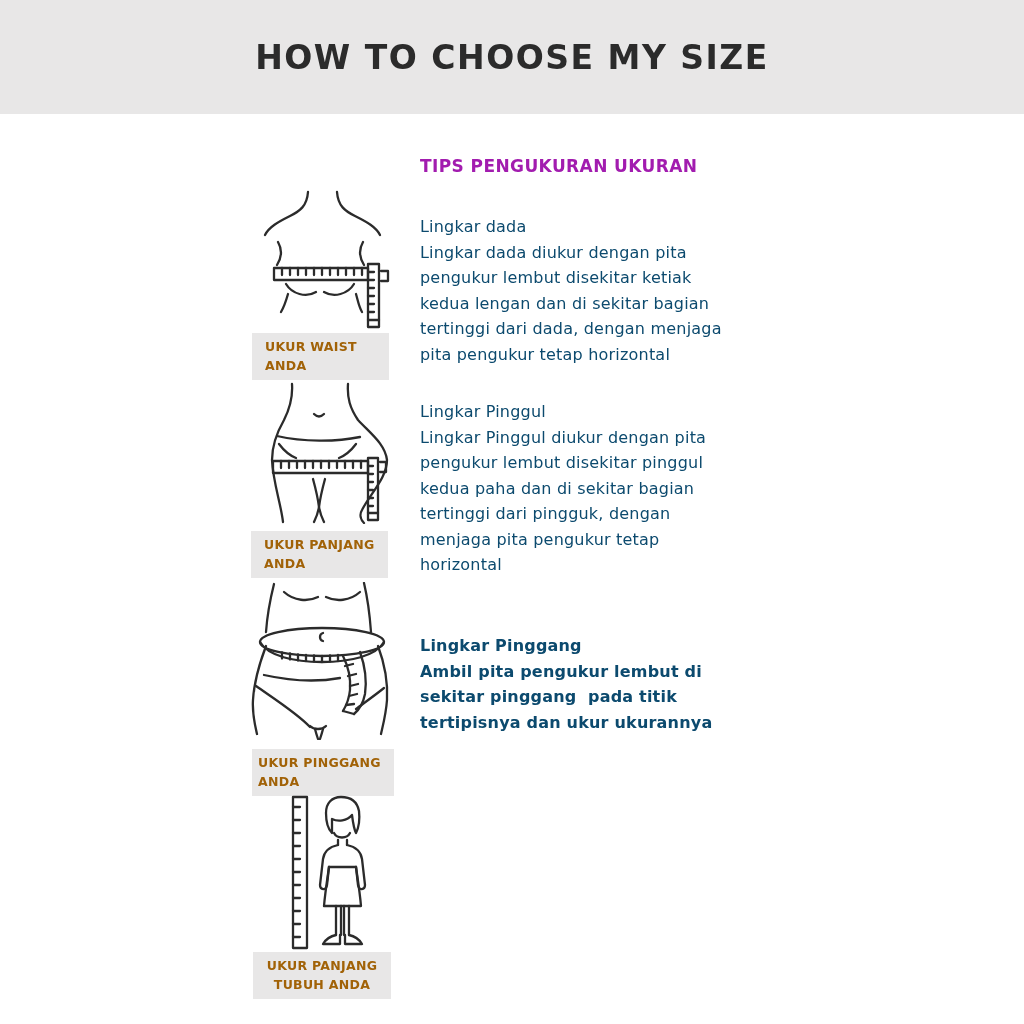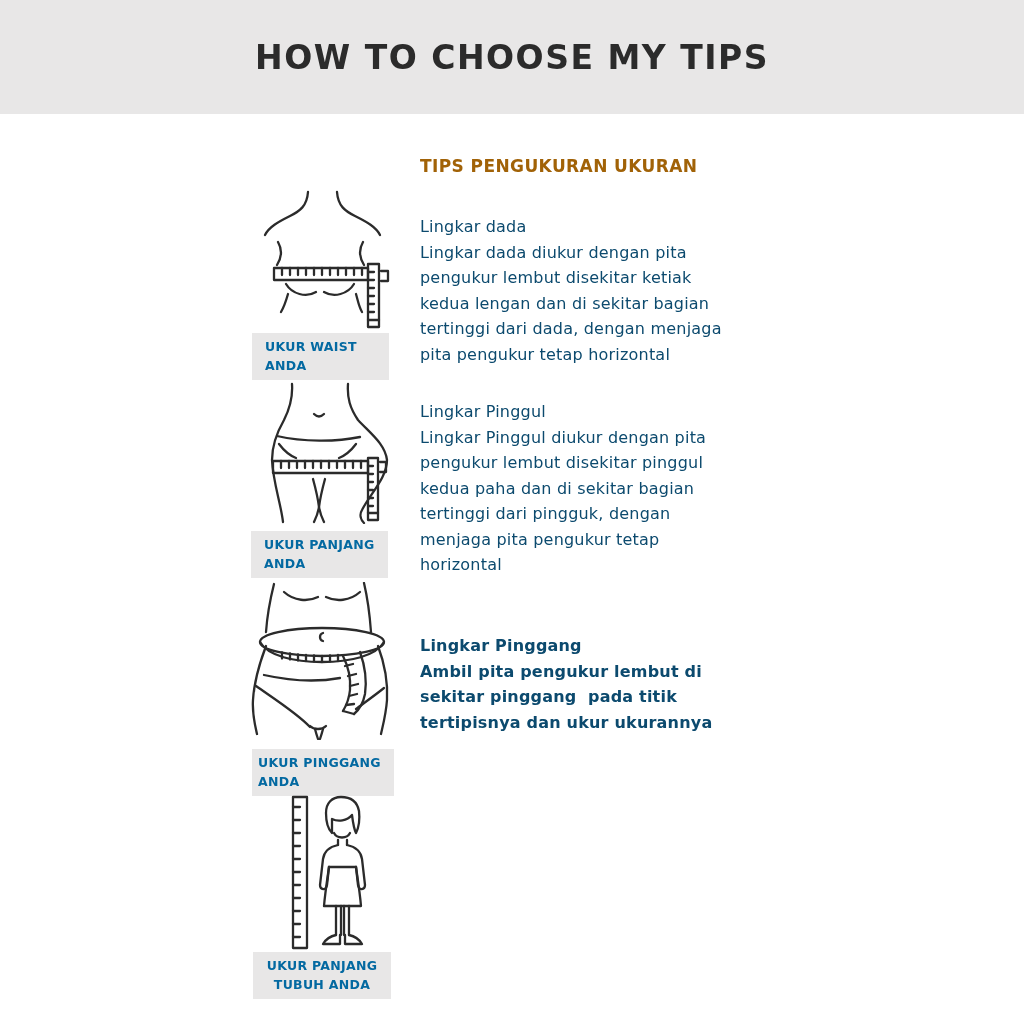--- a/index.html
+++ b/index.html
@@ -16,52 +16,52 @@
     background:#e8e7e7;
     display:flex;align-items:center;justify-content:center;
   }
   .band h1{
     margin:0;font-size:33px;font-weight:700;letter-spacing:1.5px;
     color:#2b2b2b;
   }
   
   .tips{
     left:420px;top:156px;
-    font-size:17px;font-weight:700;letter-spacing:.4px;color:#a16207;
+    font-size:17px;font-weight:700;letter-spacing:.4px;color:#a21caf;
     white-space:pre-wrap;
   }
   
   .text-block{width:390px;}
   .t-head,.t-body{
     font-size:16px;line-height:25.5px;letter-spacing:.2px;color:#0c4a6e;
   }
   .t-body{white-space:pre-wrap;}
   
   .label-box{
-    background:#e8e7e7;color:#0369a1;
+    background:#e8e7e7;color:#a16207;
     font-size:12.5px;font-weight:700;line-height:19px;letter-spacing:.3px;
     padding:4px 6px 5px 13px;box-sizing:border-box;
     white-space:pre-wrap;
   }
   .label-box.tight{padding-left:6px;margin-top:10px;}
   .label-box.center{text-align:center;padding-left:6px;}
   
   svg.lineart{display:block;}
   svg.lineart *{
     fill:none;stroke:#2b2b2b;stroke-width:2.3;
     stroke-linecap:round;stroke-linejoin:round;
   }
 </style>
 </head>
 <body>
 
 <div>
 
   <header class="abs band">
-    <h1>HOW TO CHOOSE MY TIPS</h1>
+    <h1>HOW TO CHOOSE MY SIZE</h1>
   </header>
 
   <div class="abs tips">TIPS PENGUKURAN UKURAN</div>
 
   <div class="abs" style="left:262px;top:180px;">
     <svg class="lineart" width="128" height="150" viewBox="0 0 128 150">
       <path d="M 46 12 C 45 26 38 31 28 36 C 16 42 7 47 3 55"></path>
       <path d="M 75 12 C 76 26 83 31 93 36 C 105 42 114 47 118 55"></path>
       <path d="M 16 62 C 20 69 20 77 15 85"></path>
       <path d="M 101 62 C 97 69 97 77 102 85"></path>

